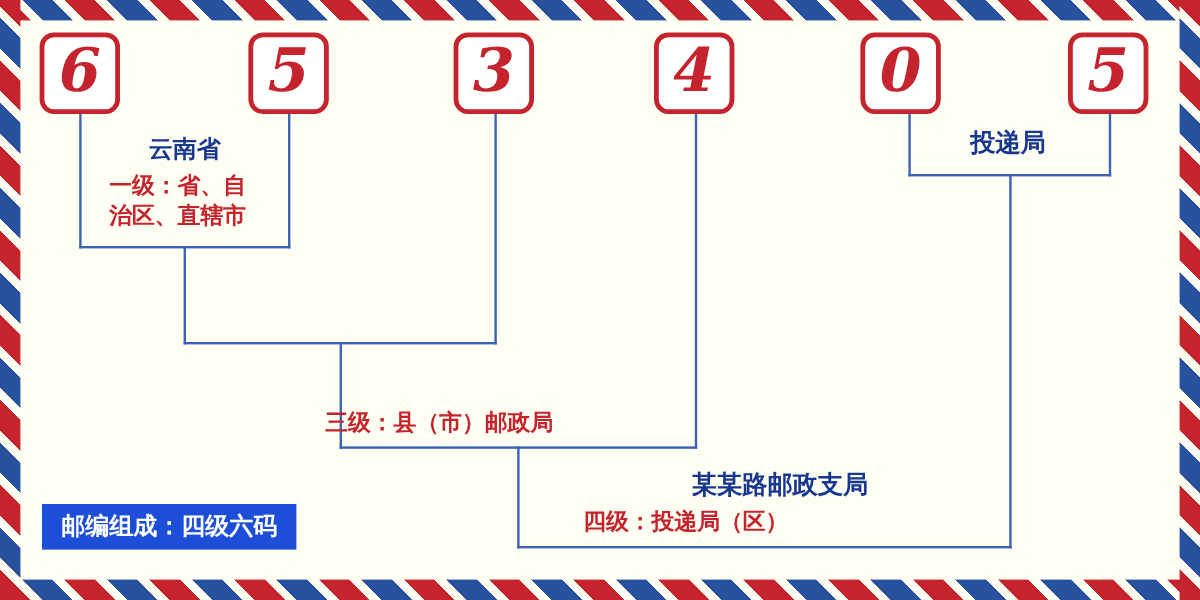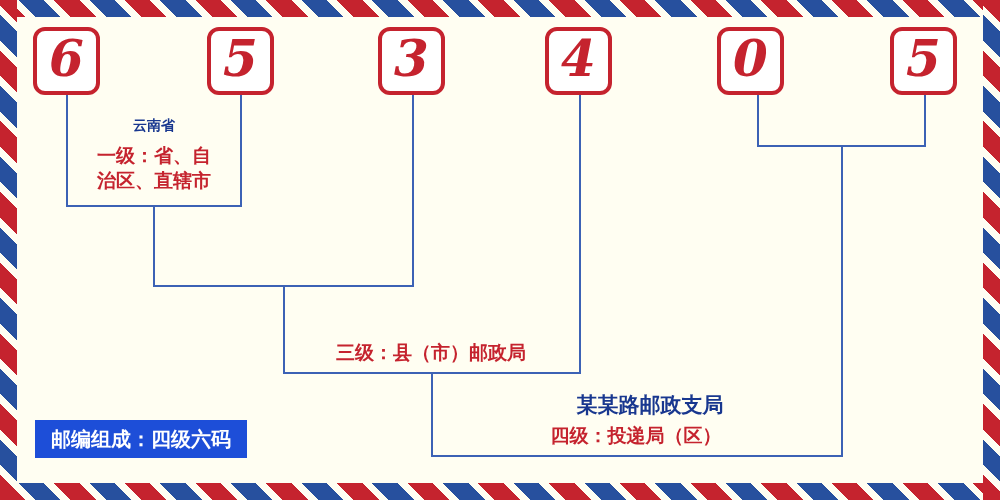--- a/index.html
+++ b/index.html
@@ -56,30 +56,30 @@
   
   .vline, .hline { position: absolute; background: #3c62b5; }
   .vline { width: 2px; }
   .hline { height: 2px; }
 
   
   .place-name {
     position: absolute;
     color: #18378f;
     font-weight: bold;
-    font-size: 14px;
+    font-size: 20px;
     text-align: center;
     line-height: 26px;
   }
   .level-desc {
     position: absolute;
     color: #c5232e;
     font-weight: bold;
     font-size: 19px;
-    text-align: center;
+    text-align: left;
     line-height: 25px;
   }
 
   
   .badge {
     position: absolute;
     left: 35px;
     top: 420px;
     background: #1d4ed8;
     color: #ffffff;
@@ -141,16 +141,17 @@
 
   <div class="place-name" style="left:79px;top:112px;width:150px">云南省</div>
   <div class="level-desc" style="left:91px;top:143px;width:126px">一级：省、自治区、直辖市</div>
 
 
   <div class="level-desc" style="left:271px;top:340px;width:320px">三级：县（市）邮政局</div>
 
   <div class="place-name" style="left:500px;top:392px;width:300px;font-size:21px">某某路邮政支局</div>
   <div class="level-desc" style="left:486px;top:423px;width:300px">四级：投递局（区）</div>
 
+  <div class="place-name" style="left:760px;top:107px;width:160px;font-size:21px">投递局</div>
 
   <div class="badge">邮编组成：四级六码</div>
 
 </div>
 
 </body></html>

